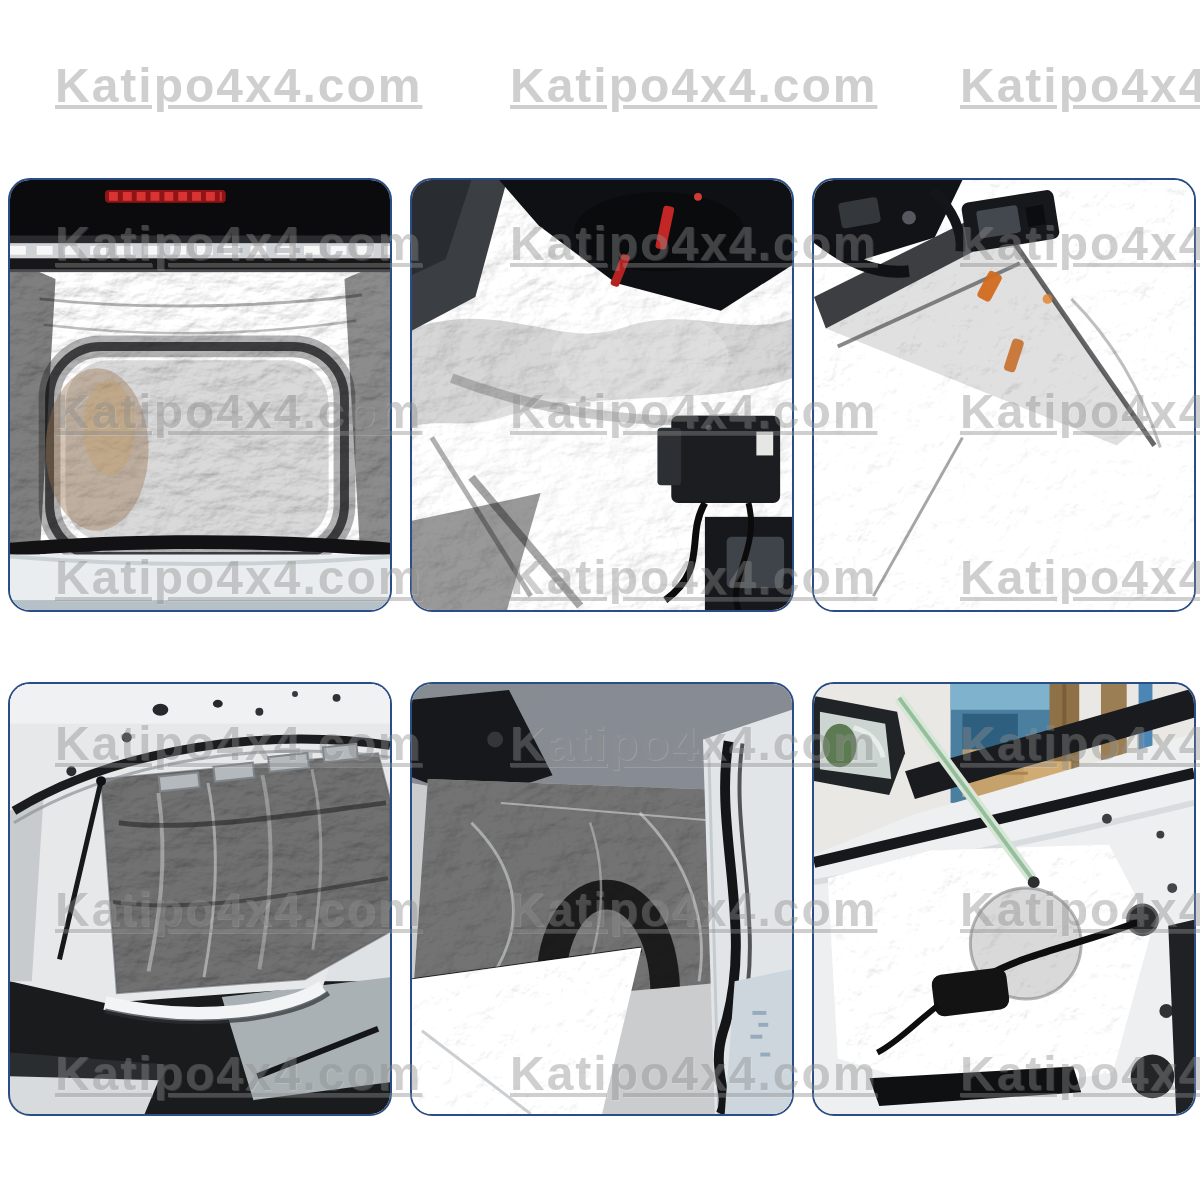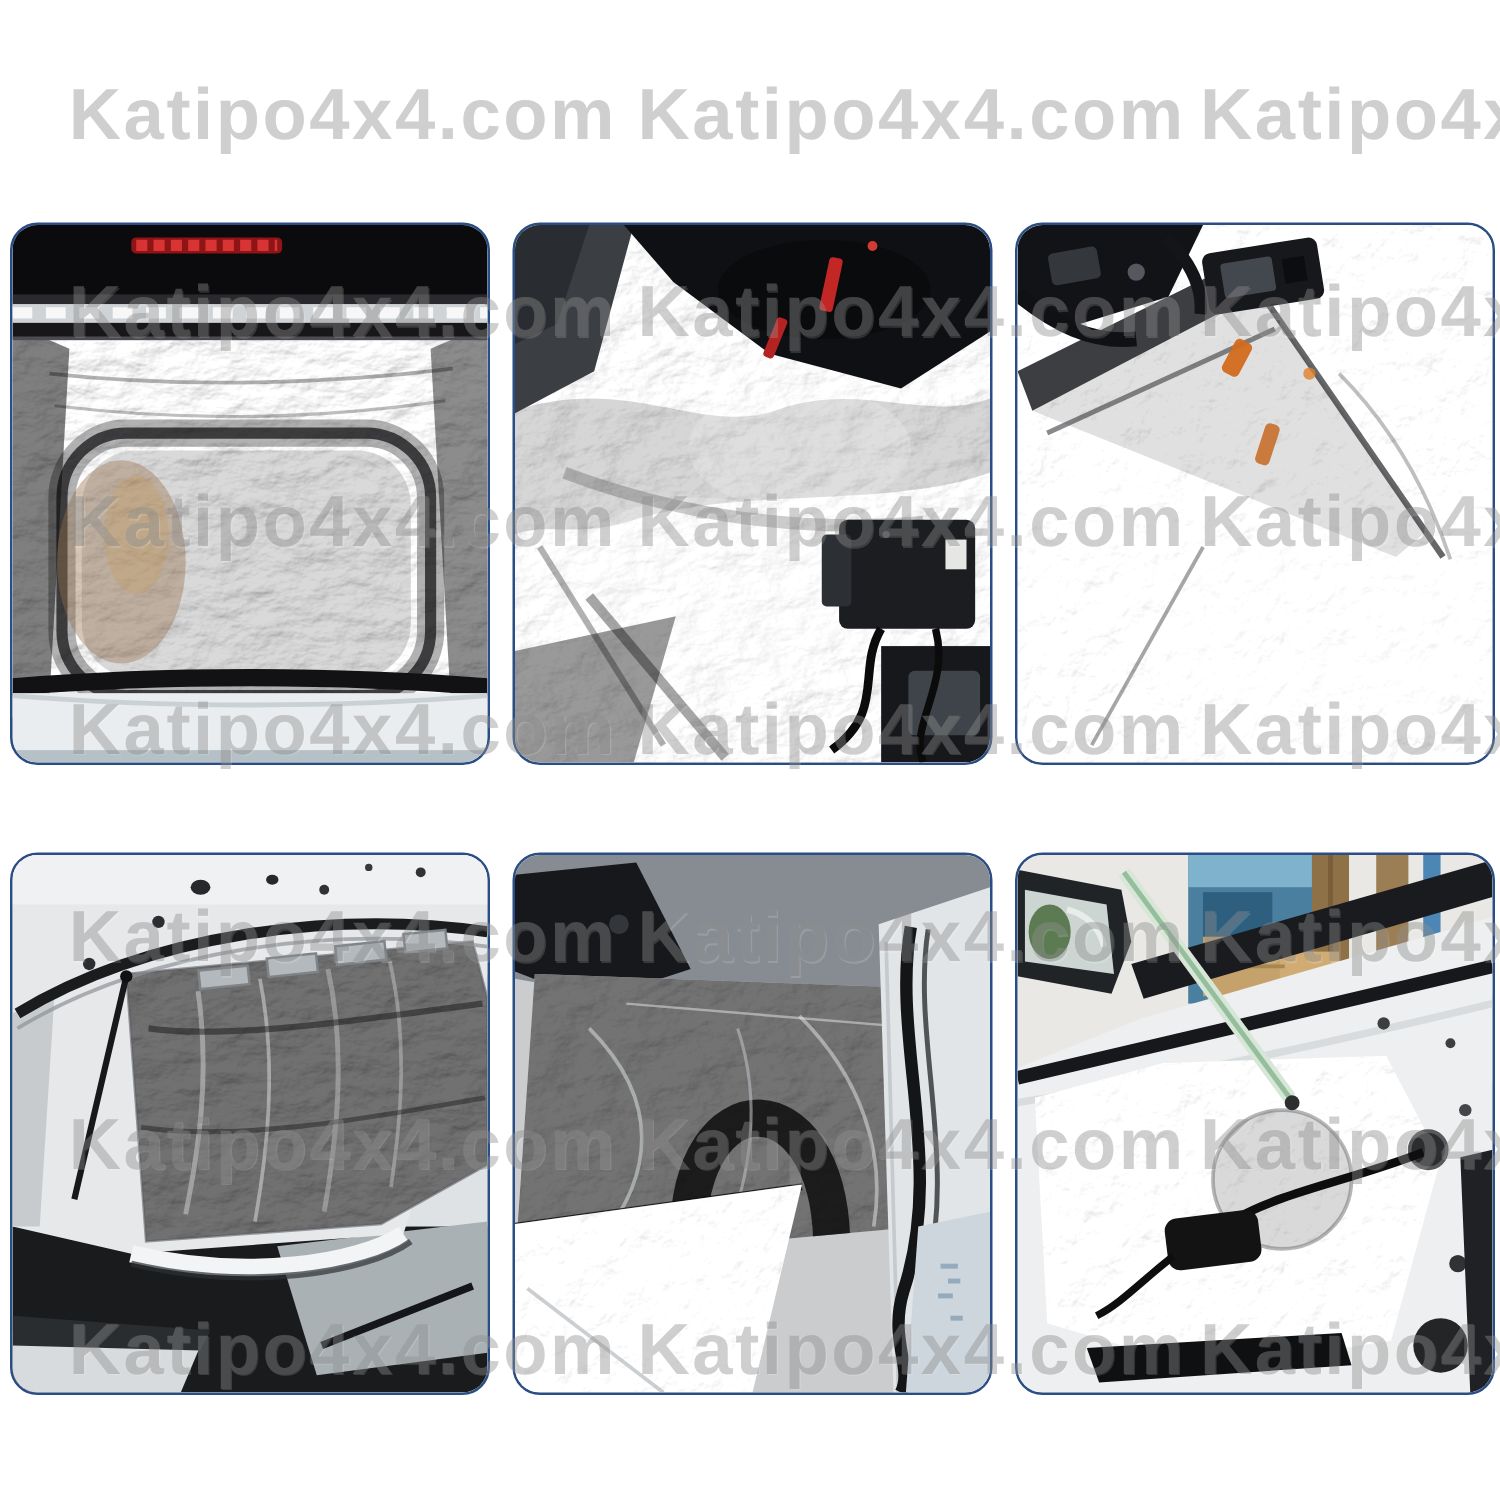--- a/index.html
+++ b/index.html
@@ -10,23 +10,23 @@
           display:flex;align-items:center;justify-content:center;z-index:2;}
   .banner span{color:var(--header-text,#ffffff);font-size:60px;font-weight:bold;
           font-style:italic;letter-spacing:-1px;white-space:nowrap;}
   .cell{position:absolute;width:384px;text-align:center;}
   .c1{left:8px;}  .c2{left:410px;} .c3{left:812px;}
   .r1{top:178px;} .r2{top:682px;}
   .tile{position:relative;width:384px;height:434px;margin:0;box-sizing:border-box;
         border:2px solid var(--tile-border,#2a4d85);border-radius:22px;overflow:hidden;
         background:#dfe2e5;}
   .tile svg{display:block;width:100%;height:100%;}
-  .wm{position:absolute;font-size:58px;font-weight:bold;letter-spacing:2px;
+  .wm{position:absolute;font-size:48px;font-weight:bold;letter-spacing:2px;
         color:#8e8e8e;opacity:.42;white-space:nowrap;z-index:3;pointer-events:none;
-        text-shadow:1px 1px 0 rgba(255,255,255,.35);}
+        text-shadow:1px 1px 0 rgba(255,255,255,.35);text-decoration:underline;}
   .defs-holder{position:absolute;width:0;height:0;overflow:hidden;}
 </style>
 </head>
 <body>
 
 <div class="canvas">
 
   <svg class="defs-holder" aria-hidden="true">
     <defs>
       <filter id="foilA" x="-5%" y="-5%" width="110%" height="110%">

